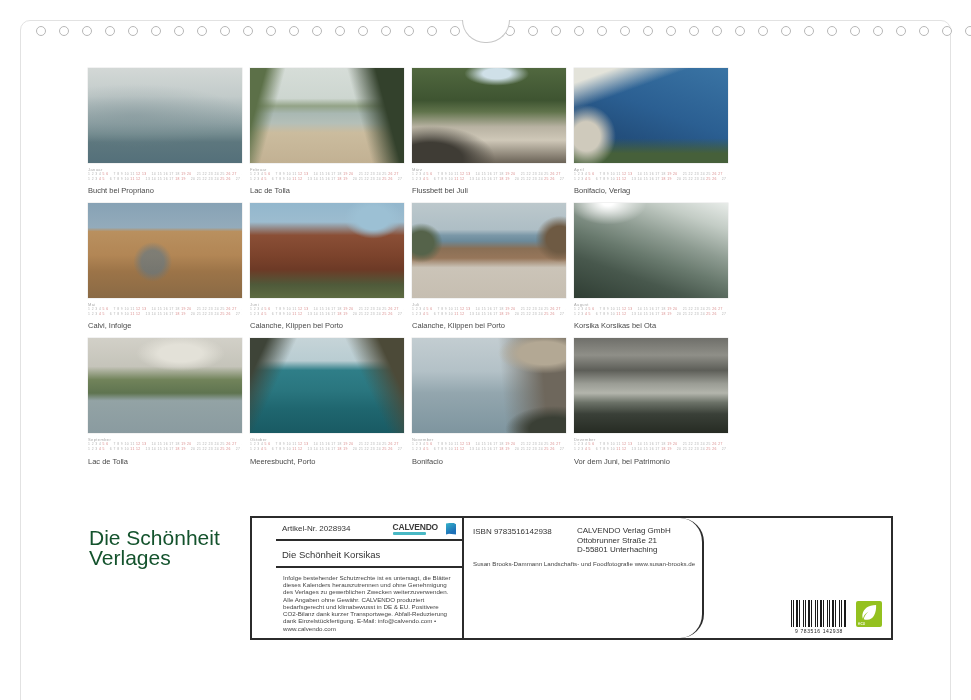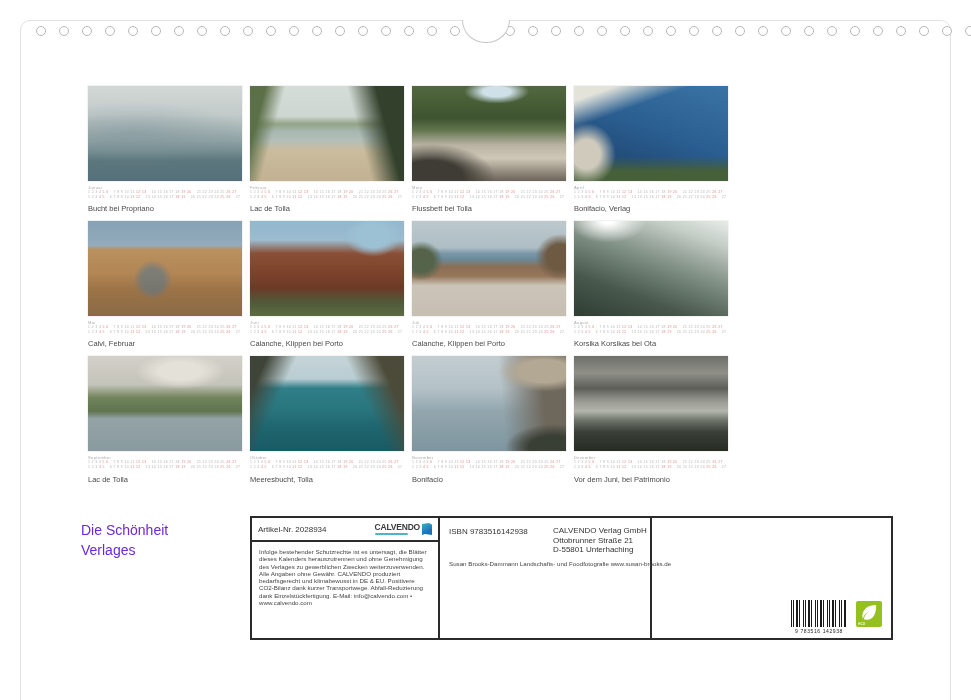--- a/index.html
+++ b/index.html
@@ -9,21 +9,21 @@
   }
   
   .sheet{position:absolute;left:20px;top:20px;width:929px;height:700px;
     background:#fff;border:1px solid #e2e2e2;border-radius:10px 10px 0 0;}
   .holes{position:absolute;top:26px;display:flex;gap:13px;}
   #holes-left{left:36px;} #holes-right{left:505px;}
   .hole{width:8px;height:8px;border:1px solid #b8b8b8;border-radius:50%;background:#fff;flex:0 0 auto;}
   .notch{position:absolute;left:462px;top:20px;width:46px;height:22px;background:#fff;
     border:1px solid #c6c6c6;border-top:none;border-radius:0 0 23px 23px;}
   
-  #grid{position:absolute;left:88px;top:86px;display:grid;
+  #grid{position:absolute;left:88px;top:68px;display:grid;
     grid-template-columns:repeat(4,154px);column-gap:60px;row-gap:19px;gap:8px;}
   .cell{width:154px;}
   .photo{width:154px;height:95px;box-shadow:0 0 0 .5px rgba(0,0,0,.10);}
   .strip{margin-top:4px;overflow:hidden;}
   .mlabel{font-size:4px;line-height:5px;color:#a9a9a9;letter-spacing:.4px;}
   .mrow{font-size:3.4px;line-height:4.6px;color:#b4b4b4;letter-spacing:.4px;white-space:nowrap;}
   .mrow .g{margin-right:5px;}
   .mrow .we{color:#d98c8c;}
   .caption{margin-top:5px;font-size:7.5px;color:#4a4a4a;}
   
@@ -64,37 +64,37 @@
     linear-gradient(245deg,#4c4a38 0 13%,rgba(76,74,56,0) 30%),
     linear-gradient(180deg,#c6d4d8 0%,#b9cdd2 24%,#2f7e88 34%,#2a767f 55%,#1f666f 75%,#195a63 100%);}
   .ph-nov{background:
     radial-gradient(42% 30% at 86% 16%,#b3a894 40%,rgba(179,168,148,0) 72%),
     radial-gradient(45% 35% at 92% 96%,#3a3f35 35%,rgba(58,63,53,0) 70%),
     linear-gradient(265deg,#6e675c 0 16%,rgba(110,103,92,0) 42%),
     linear-gradient(180deg,#c3cdd1 0%,#b3c1c7 35%,#93a6ae 58%,#7e959f 100%);}
   .ph-dez{background:
     linear-gradient(180deg,#6f6f6a 0%,#8f8f88 18%,#5d5e58 34%,#9a9c94 48%,#b3b5ac 58%,#6c7268 68%,#3a4038 80%,#262b23 100%);}
   
-  #page-title{position:absolute;left:73px;top:512px;margin:8px;font-size:14px;
-    font-weight:normal;line-height:20px;color:#6d28d9;}
+  #page-title{position:absolute;left:73px;top:512px;margin:16px;font-size:21px;
+    font-weight:normal;line-height:20px;color:#14532d;}
   .info-box{position:absolute;left:250px;top:516px;width:643px;height:124px;
-    border:2px solid #2b2b2b;box-sizing:border-box;display:flex;background:#fff;}
+    border:2px solid #2b2b2b;box-sizing:border-box;display:flex;background:#fff;padding-left:24px;}
   .ib-left{width:188px;border-right:2px solid #2b2b2b;box-sizing:border-box;display:flex;flex-direction:column;}
   .ib-r1{height:24px;border-bottom:2px solid #2b2b2b;box-sizing:border-box;
     display:flex;align-items:center;justify-content:space-between;padding:0 6px;}
   .art{font-size:8px;color:#333;}
-  .cal-logo{display:flex;align-items:flex-start;gap:2px;}
+  .cal-logo{display:flex;align-items:flex-start;gap:8px;}
   .cal-word{font-size:8.5px;font-weight:bold;color:#3a3a3a;letter-spacing:-.2px;line-height:8px;}
   .cal-tag{height:2.5px;width:33px;background:#49b8c4;margin-top:1.5px;border-radius:1px;}
   .cal-icon{width:10px;height:12px;background:linear-gradient(150deg,#36b3c9 0%,#1d71b8 70%);
     clip-path:polygon(0 8%,70% 0,100% 14%,100% 100%,30% 92%,0 100%);}
   .ib-r2{height:27px;border-bottom:2px solid #2b2b2b;box-sizing:border-box;
     font-size:9.5px;color:#333;padding:8px 6px 0 6px;}
   .ib-r3{flex:1;padding:6px 7px;font-size:6.2px;line-height:7.3px;color:#444;}
-  .ib-mid{width:212px;border-right:2px solid #2b2b2b;box-sizing:border-box;position:relative;}
+  .ib-mid{width:240px;border-right:2px solid #2b2b2b;box-sizing:border-box;position:relative;border-radius:24px;}
   .isbn{position:absolute;left:9px;top:9px;font-size:8px;color:#333;}
   .publisher{position:absolute;left:113px;top:8px;font-size:8px;line-height:9.5px;color:#333;}
   .photog{position:absolute;left:9px;top:42px;font-size:6.2px;color:#444;white-space:nowrap;}
   .ib-right{flex:1;position:relative;}
   .barcode{position:absolute;right:44px;bottom:4px;width:56px;}
   .bars{height:27px;background:repeating-linear-gradient(90deg,
     #1a1a1a 0 1px,#fff 1px 2px,#1a1a1a 2px 3px,#fff 3px 5px,
     #1a1a1a 5px 7px,#fff 7px 8px,#1a1a1a 8px 9px,#fff 9px 12px);}
   .bdigits{font-size:5px;letter-spacing:.6px;text-align:center;margin-top:1px;color:#222;white-space:nowrap;}
   .eco{position:absolute;right:9px;bottom:11px;width:26px;height:26px;background:#94c11f;border-radius:2px;}
@@ -173,41 +173,41 @@
     <div class="caption">Lac de Tolla</div>
   </div>
 
   <div class="cell">
     <div class="photo ph-mar"></div>
     <div class="strip">
       <div class="mlabel">März</div>
       <div class="mrow r1"><span class="g"><span>1 </span><span>2 </span><span>3 </span><span>4 </span><span class="we">5 </span><span class="we">6</span></span><span class="g"><span>7 </span><span>8 </span><span>9 </span><span>10 </span><span>11 </span><span class="we">12 </span><span class="we">13</span></span><span class="g"><span>14 </span><span>15 </span><span>16 </span><span>17 </span><span>18 </span><span class="we">19 </span><span class="we">20</span></span><span class="g"><span>21 </span><span>22 </span><span>23 </span><span>24 </span><span>25 </span><span class="we">26 </span><span class="we">27</span></span><span class="g"><span>28 </span></span></div>
       <div class="mrow r2"><span class="g"><span>1 </span><span>2 </span><span>3 </span><span class="we">4 </span><span class="we">5</span></span><span class="g"><span>6 </span><span>7 </span><span>8 </span><span>9 </span><span>10 </span><span class="we">11 </span><span class="we">12</span></span><span class="g"><span>13 </span><span>14 </span><span>15 </span><span>16 </span><span>17 </span><span class="we">18 </span><span class="we">19</span></span><span class="g"><span>20 </span><span>21 </span><span>22 </span><span>23 </span><span>24 </span><span class="we">25 </span><span class="we">26</span></span><span class="g"><span>27 </span><span>28 </span></span></div>
     </div>
-    <div class="caption">Flussbett bei Tolla</div>
+    <div class="caption">Flussbett bei Juli</div>
   </div>
 
   <div class="cell">
     <div class="photo ph-apr"></div>
     <div class="strip">
       <div class="mlabel">April</div>
       <div class="mrow r1"><span class="g"><span>1 </span><span>2 </span><span>3 </span><span>4 </span><span class="we">5 </span><span class="we">6</span></span><span class="g"><span>7 </span><span>8 </span><span>9 </span><span>10 </span><span>11 </span><span class="we">12 </span><span class="we">13</span></span><span class="g"><span>14 </span><span>15 </span><span>16 </span><span>17 </span><span>18 </span><span class="we">19 </span><span class="we">20</span></span><span class="g"><span>21 </span><span>22 </span><span>23 </span><span>24 </span><span>25 </span><span class="we">26 </span><span class="we">27</span></span><span class="g"><span>28 </span></span></div>
       <div class="mrow r2"><span class="g"><span>1 </span><span>2 </span><span>3 </span><span class="we">4 </span><span class="we">5</span></span><span class="g"><span>6 </span><span>7 </span><span>8 </span><span>9 </span><span>10 </span><span class="we">11 </span><span class="we">12</span></span><span class="g"><span>13 </span><span>14 </span><span>15 </span><span>16 </span><span>17 </span><span class="we">18 </span><span class="we">19</span></span><span class="g"><span>20 </span><span>21 </span><span>22 </span><span>23 </span><span>24 </span><span class="we">25 </span><span class="we">26</span></span><span class="g"><span>27 </span><span>28 </span></span></div>
     </div>
     <div class="caption">Bonifacio, Verlag</div>
   </div>
 
   <div class="cell">
     <div class="photo ph-mai"></div>
     <div class="strip">
       <div class="mlabel">Mai</div>
       <div class="mrow r1"><span class="g"><span>1 </span><span>2 </span><span>3 </span><span>4 </span><span class="we">5 </span><span class="we">6</span></span><span class="g"><span>7 </span><span>8 </span><span>9 </span><span>10 </span><span>11 </span><span class="we">12 </span><span class="we">13</span></span><span class="g"><span>14 </span><span>15 </span><span>16 </span><span>17 </span><span>18 </span><span class="we">19 </span><span class="we">20</span></span><span class="g"><span>21 </span><span>22 </span><span>23 </span><span>24 </span><span>25 </span><span class="we">26 </span><span class="we">27</span></span><span class="g"><span>28 </span></span></div>
       <div class="mrow r2"><span class="g"><span>1 </span><span>2 </span><span>3 </span><span class="we">4 </span><span class="we">5</span></span><span class="g"><span>6 </span><span>7 </span><span>8 </span><span>9 </span><span>10 </span><span class="we">11 </span><span class="we">12</span></span><span class="g"><span>13 </span><span>14 </span><span>15 </span><span>16 </span><span>17 </span><span class="we">18 </span><span class="we">19</span></span><span class="g"><span>20 </span><span>21 </span><span>22 </span><span>23 </span><span>24 </span><span class="we">25 </span><span class="we">26</span></span><span class="g"><span>27 </span><span>28 </span></span></div>
     </div>
-    <div class="caption">Calvi, Februar</div>
+    <div class="caption">Calvi, Infolge</div>
   </div>
 
   <div class="cell">
     <div class="photo ph-jun"></div>
     <div class="strip">
       <div class="mlabel">Juni</div>
       <div class="mrow r1"><span class="g"><span>1 </span><span>2 </span><span>3 </span><span>4 </span><span class="we">5 </span><span class="we">6</span></span><span class="g"><span>7 </span><span>8 </span><span>9 </span><span>10 </span><span>11 </span><span class="we">12 </span><span class="we">13</span></span><span class="g"><span>14 </span><span>15 </span><span>16 </span><span>17 </span><span>18 </span><span class="we">19 </span><span class="we">20</span></span><span class="g"><span>21 </span><span>22 </span><span>23 </span><span>24 </span><span>25 </span><span class="we">26 </span><span class="we">27</span></span><span class="g"><span>28 </span></span></div>
       <div class="mrow r2"><span class="g"><span>1 </span><span>2 </span><span>3 </span><span class="we">4 </span><span class="we">5</span></span><span class="g"><span>6 </span><span>7 </span><span>8 </span><span>9 </span><span>10 </span><span class="we">11 </span><span class="we">12</span></span><span class="g"><span>13 </span><span>14 </span><span>15 </span><span>16 </span><span>17 </span><span class="we">18 </span><span class="we">19</span></span><span class="g"><span>20 </span><span>21 </span><span>22 </span><span>23 </span><span>24 </span><span class="we">25 </span><span class="we">26</span></span><span class="g"><span>27 </span><span>28 </span></span></div>
     </div>
     <div class="caption">Calanche, Klippen bei Porto</div>
@@ -243,21 +243,21 @@
     <div class="caption">Lac de Tolla</div>
   </div>
 
   <div class="cell">
     <div class="photo ph-okt"></div>
     <div class="strip">
       <div class="mlabel">Oktober</div>
       <div class="mrow r1"><span class="g"><span>1 </span><span>2 </span><span>3 </span><span>4 </span><span class="we">5 </span><span class="we">6</span></span><span class="g"><span>7 </span><span>8 </span><span>9 </span><span>10 </span><span>11 </span><span class="we">12 </span><span class="we">13</span></span><span class="g"><span>14 </span><span>15 </span><span>16 </span><span>17 </span><span>18 </span><span class="we">19 </span><span class="we">20</span></span><span class="g"><span>21 </span><span>22 </span><span>23 </span><span>24 </span><span>25 </span><span class="we">26 </span><span class="we">27</span></span><span class="g"><span>28 </span></span></div>
       <div class="mrow r2"><span class="g"><span>1 </span><span>2 </span><span>3 </span><span class="we">4 </span><span class="we">5</span></span><span class="g"><span>6 </span><span>7 </span><span>8 </span><span>9 </span><span>10 </span><span class="we">11 </span><span class="we">12</span></span><span class="g"><span>13 </span><span>14 </span><span>15 </span><span>16 </span><span>17 </span><span class="we">18 </span><span class="we">19</span></span><span class="g"><span>20 </span><span>21 </span><span>22 </span><span>23 </span><span>24 </span><span class="we">25 </span><span class="we">26</span></span><span class="g"><span>27 </span><span>28 </span></span></div>
     </div>
-    <div class="caption">Meeresbucht, Tolla</div>
+    <div class="caption">Meeresbucht, Porto</div>
   </div>
 
   <div class="cell">
     <div class="photo ph-nov"></div>
     <div class="strip">
       <div class="mlabel">November</div>
       <div class="mrow r1"><span class="g"><span>1 </span><span>2 </span><span>3 </span><span>4 </span><span class="we">5 </span><span class="we">6</span></span><span class="g"><span>7 </span><span>8 </span><span>9 </span><span>10 </span><span>11 </span><span class="we">12 </span><span class="we">13</span></span><span class="g"><span>14 </span><span>15 </span><span>16 </span><span>17 </span><span>18 </span><span class="we">19 </span><span class="we">20</span></span><span class="g"><span>21 </span><span>22 </span><span>23 </span><span>24 </span><span>25 </span><span class="we">26 </span><span class="we">27</span></span><span class="g"><span>28 </span></span></div>
       <div class="mrow r2"><span class="g"><span>1 </span><span>2 </span><span>3 </span><span class="we">4 </span><span class="we">5</span></span><span class="g"><span>6 </span><span>7 </span><span>8 </span><span>9 </span><span>10 </span><span class="we">11 </span><span class="we">12</span></span><span class="g"><span>13 </span><span>14 </span><span>15 </span><span>16 </span><span>17 </span><span class="we">18 </span><span class="we">19</span></span><span class="g"><span>20 </span><span>21 </span><span>22 </span><span>23 </span><span>24 </span><span class="we">25 </span><span class="we">26</span></span><span class="g"><span>27 </span><span>28 </span></span></div>
     </div>
     <div class="caption">Bonifacio</div>
@@ -281,20 +281,21 @@
     <div class="ib-r1">
       <span class="art">Artikel-Nr. 2028934</span>
       <div class="cal-logo">
         <div>
           <div class="cal-word">CALVENDO</div>
           <div class="cal-tag"></div>
         </div>
         <div class="cal-icon"></div>
       </div>
     </div>
+    <div class="ib-r2">Die Schönheit Korsikas</div>
     <div class="ib-r3">Infolge bestehender Schutzrechte ist es untersagt, die Blätter dieses Kalenders herauszutrennen und ohne Genehmigung des Verlages zu gewerblichen Zwecken weiterzuverwenden. Alle Angaben ohne Gewähr. CALVENDO produziert bedarfsgerecht und klimabewusst in DE &amp; EU. Positivere CO2-Bilanz dank kurzer Transportwege. Abfall-Reduzierung dank Einzelstückfertigung. E-Mail: info@calvendo.com • www.calvendo.com</div>
   </div>
   <div class="ib-mid">
     <div class="isbn">ISBN 9783516142938</div>
     <div class="publisher">
       <div>CALVENDO Verlag GmbH</div>
       <div>Ottobrunner Straße 21</div>
       <div>D-55801 Unterhaching</div>
     </div>
     <div class="photog">Susan Brooks-Dammann Landschafts- und Foodfotografie www.susan-brooks.de</div>

